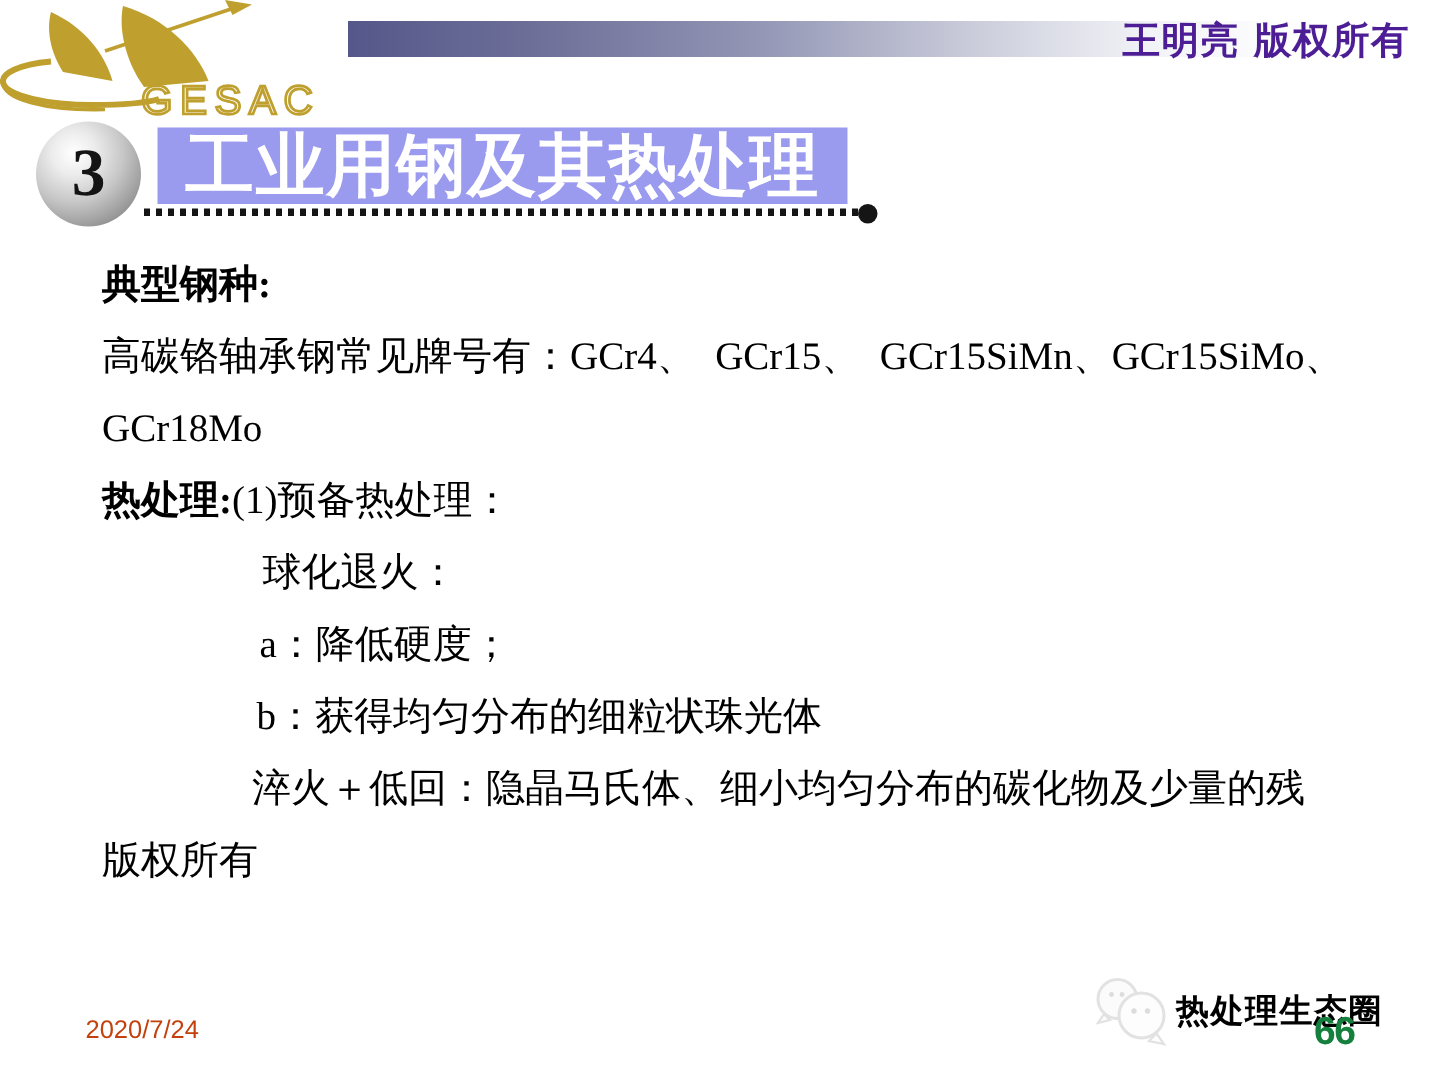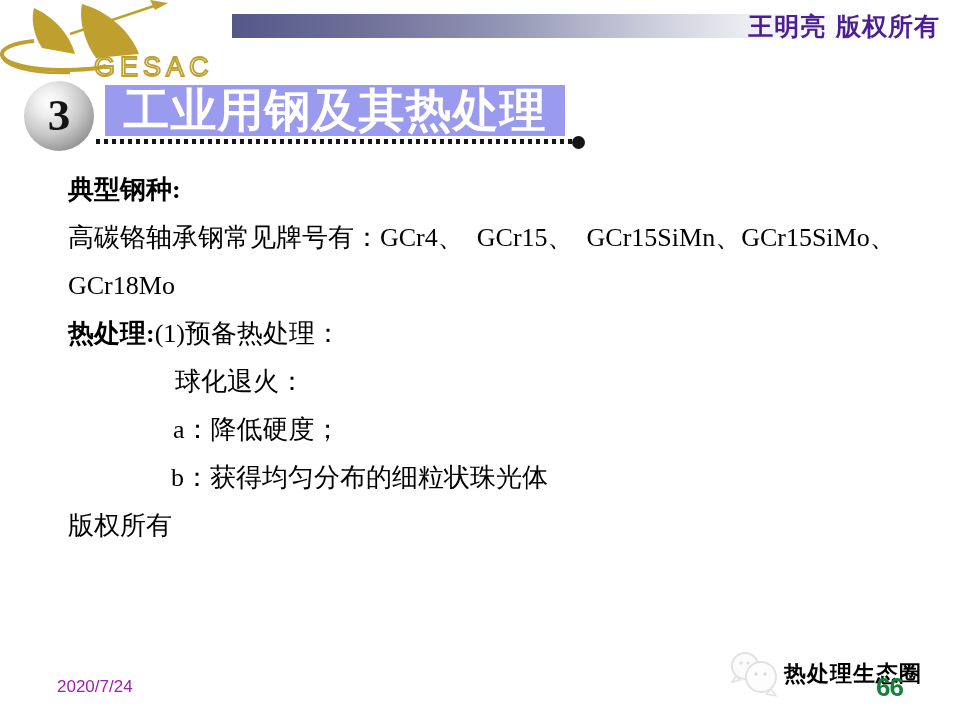--- a/index.html
+++ b/index.html
@@ -50,21 +50,21 @@
   }
   
   .body-text{
     position:absolute;left:68px;top:166px;width:870px;
     font-size:26px;line-height:48px;color:#000000;
   }
   .body-line{white-space:pre;}
   .body-line .bp{font-weight:bold;}
   
   .footer-date{
-    position:absolute;left:57px;top:677px;font-size:17px;color:#a21caf;
+    position:absolute;left:57px;top:677px;font-size:17px;color:#c2410c;
     font-family:"Liberation Sans","DejaVu Sans",sans-serif;
   }
   .watermark{
     position:absolute;left:728px;top:648px;display:flex;align-items:center;
   }
   .wm-icon{width:56px;height:52px;flex:0 0 auto;}
   .wm-text{
     font-size:22px;font-weight:bold;color:#000000;letter-spacing:1px;white-space:nowrap;
     font-family:"Liberation Sans","DejaVu Sans",sans-serif;
   }
@@ -109,20 +109,21 @@
   <div class="dot-end"></div>
 
   <div class="body-text">
       <div class="body-line" style="padding-left: 0px;"><span class="bp">典型钢种:</span></div>
       <div class="body-line" style="padding-left: 0px;"><span>高碳铬轴承钢常见牌号有：GCr4、  GCr15、  GCr15SiMn、GCr15SiMo、</span></div>
       <div class="body-line" style="padding-left: 0px;"><span>GCr18Mo</span></div>
       <div class="body-line" style="padding-left: 0px;"><span class="bp">热处理:</span><span>(1)预备热处理：</span></div>
       <div class="body-line" style="padding-left: 107px;"><span>球化退火：</span></div>
       <div class="body-line" style="padding-left: 105px;"><span>a：降低硬度；</span></div>
       <div class="body-line" style="padding-left: 103px;"><span>b：获得均匀分布的细粒状珠光体</span></div>
+      <div class="body-line" style="padding-left: 100px;"><span>淬火＋低回：隐晶马氏体、细小均匀分布的碳化物及少量的残</span></div>
       <div class="body-line" style="padding-left: 0px;"><span>版权所有</span></div>
     </div>
 
   <div class="footer-date">2020/7/24</div>
 
   <div class="watermark">
     <svg class="wm-icon" viewBox="0 0 56 52" xmlns="http://www.w3.org/2000/svg">
       <circle cx="17" cy="18" r="13" fill="#fbfbfb" stroke="#e2e2e2" stroke-width="2"></circle>
       <path d="M8,28 l-4,6 l8,-2 z" fill="#fbfbfb" stroke="#e2e2e2" stroke-width="1.5"></path>
       <circle cx="13" cy="15" r="1.6" fill="#dcdcdc"></circle>

